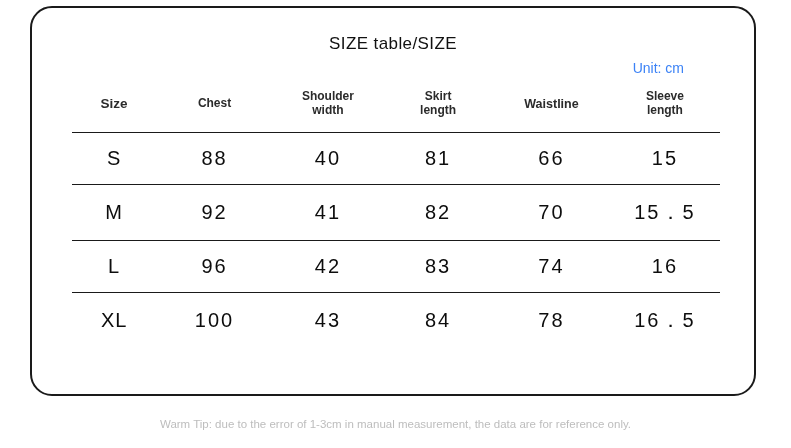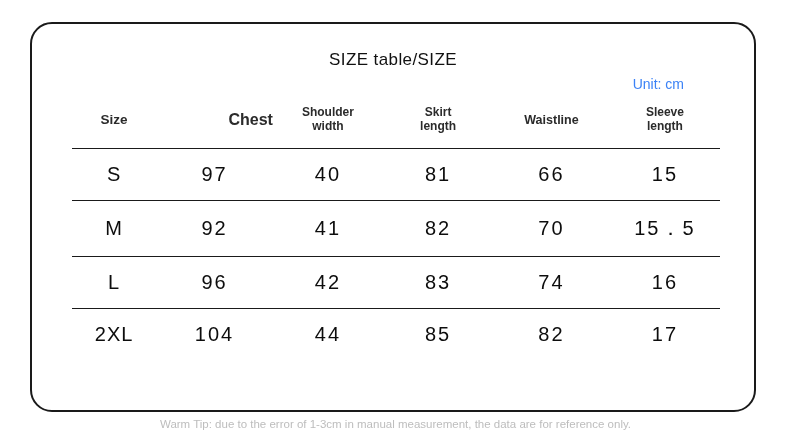--- a/index.html
+++ b/index.html
@@ -10,21 +10,21 @@
     width: 791px;
     height: 448px;
     background: #ffffff;
     font-family: "Liberation Sans", sans-serif;
     overflow: hidden;
     position: relative;
   }
   .card {
     position: absolute;
     left: 30px;
-    top: 22px;
+    top: 6px;
     width: 726px;
     height: 390px;
     background: #ffffff;
     border: 2px solid #1a1a1a;
     border-radius: 22px;
     box-sizing: border-box;
   }
   .title {
     position: absolute;
     left: 0;
@@ -61,22 +61,21 @@
     text-align: center;
     vertical-align: middle;
     line-height: 1.15;
   }
   table.size-table th.col-size {
     width: 13%;
     font-size: 13.5px;
   }
   table.size-table th.col-chest {
     width: 18%;
-    font-size: 16px;
-    text-align: right;
+    font-size: 12px;
   }
   table.size-table th.col-shoulder { width: 17%; }
   table.size-table th.col-skirt { width: 17%; }
   table.size-table th.col-waist { width: 18%; font-size: 12.5px;}
   table.size-table th.col-sleeve { width: 17%; margin-top: 20px; }
   table.size-table td {
     text-align: center;
     font-size: 20px;
     color: #0d0d0d;
     padding: 14px 0 14px 0;
@@ -128,21 +127,21 @@
           <th class="col-waist">Waistline</th>
           <th class="col-sleeve">
             <span>Sleeve</span><br>
             <span>length</span>
           </th>
         </tr>
       </thead>
       <tbody>
         <tr>
           <td class="size-cell">S</td>
-          <td>97</td>
+          <td>88</td>
           <td>40</td>
           <td>81</td>
           <td>66</td>
           <td>15</td>
         </tr>
         <tr>
           <td class="size-cell">M</td>
           <td>92</td>
           <td>41</td>
           <td>82</td>
@@ -151,26 +150,26 @@
         </tr>
         <tr>
           <td class="size-cell">L</td>
           <td>96</td>
           <td>42</td>
           <td>83</td>
           <td>74</td>
           <td>16</td>
         </tr>
         <tr>
-          <td class="size-cell">2XL</td>
-          <td>104</td>
-          <td>44</td>
-          <td>85</td>
-          <td>82</td>
-          <td>17</td>
+          <td class="size-cell">XL</td>
+          <td>100</td>
+          <td>43</td>
+          <td>84</td>
+          <td>78</td>
+          <td>16．5</td>
         </tr>
       </tbody>
     </table>
   </div>
 
 </div>
 
 <div class="warn">Warm Tip: due to the error of 1-3cm in manual measurement, the data are for reference only.</div>
 
 </body></html>

